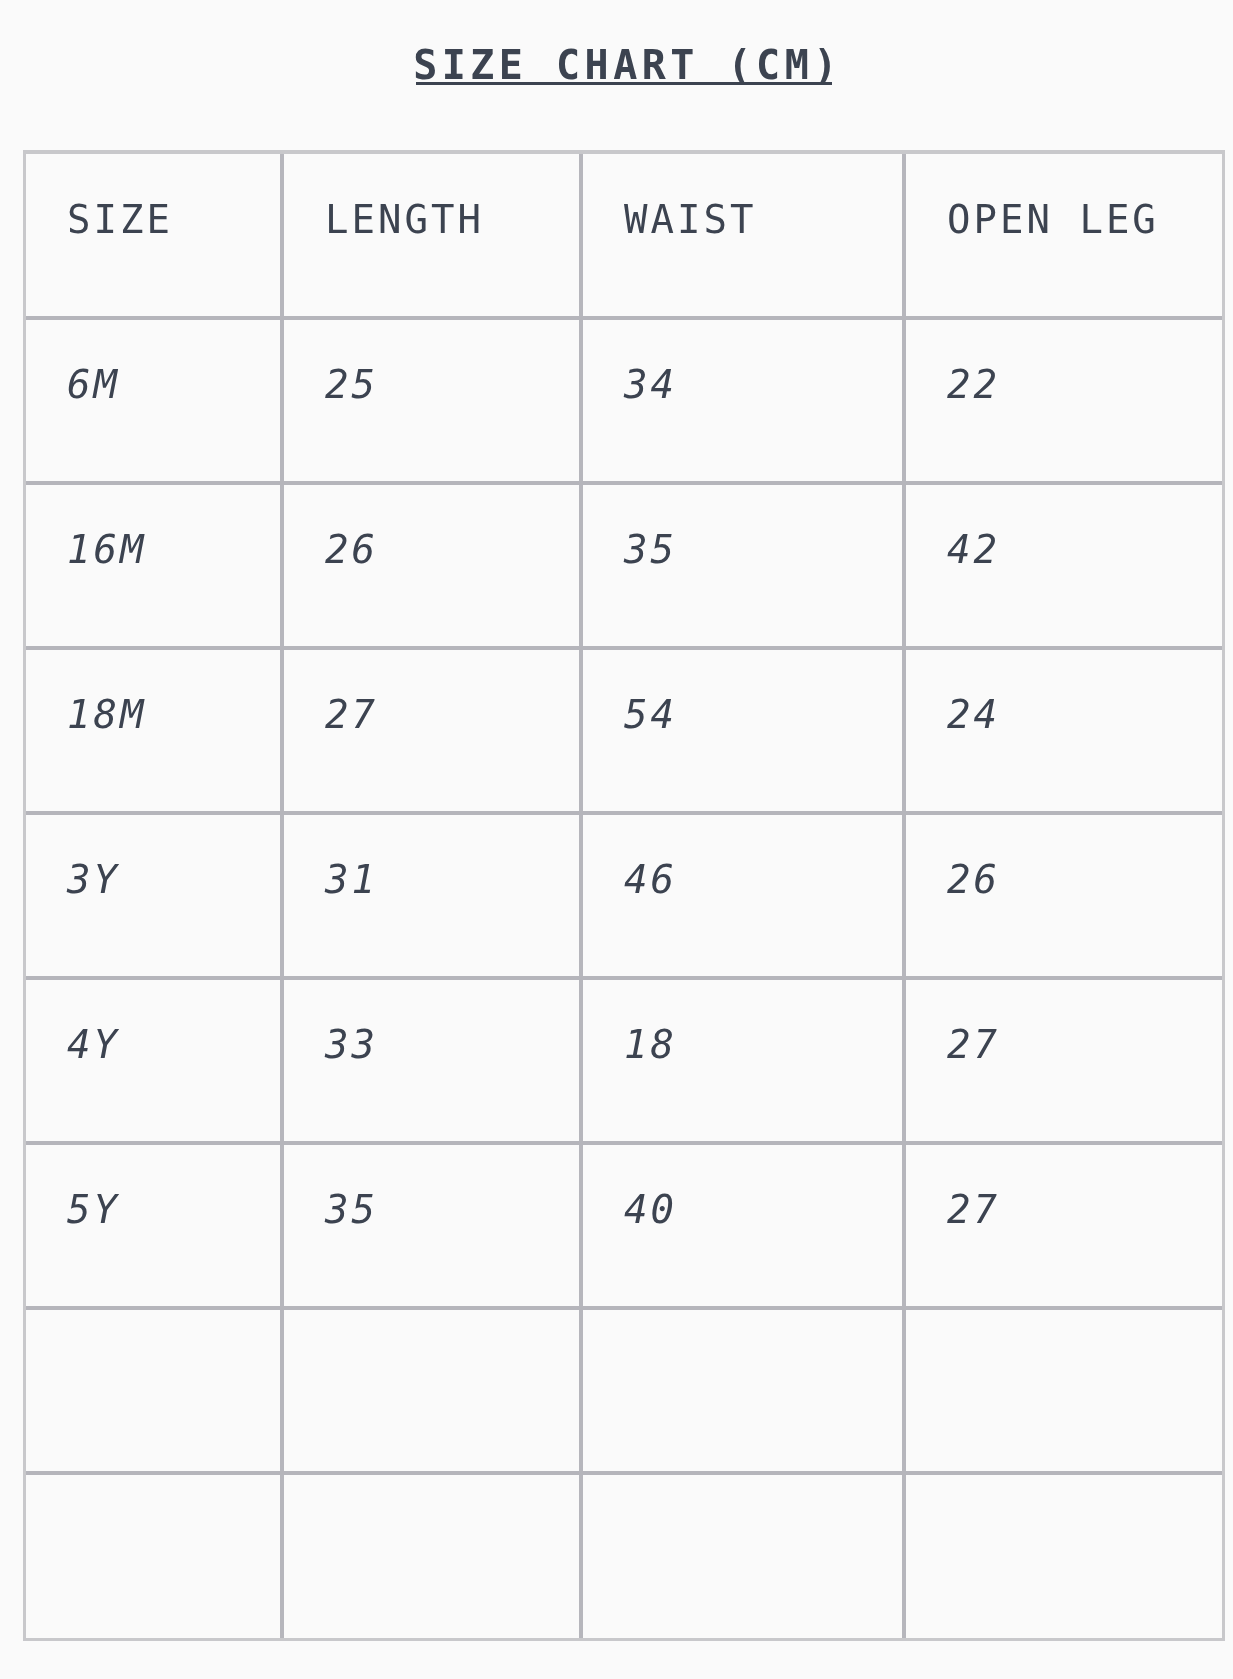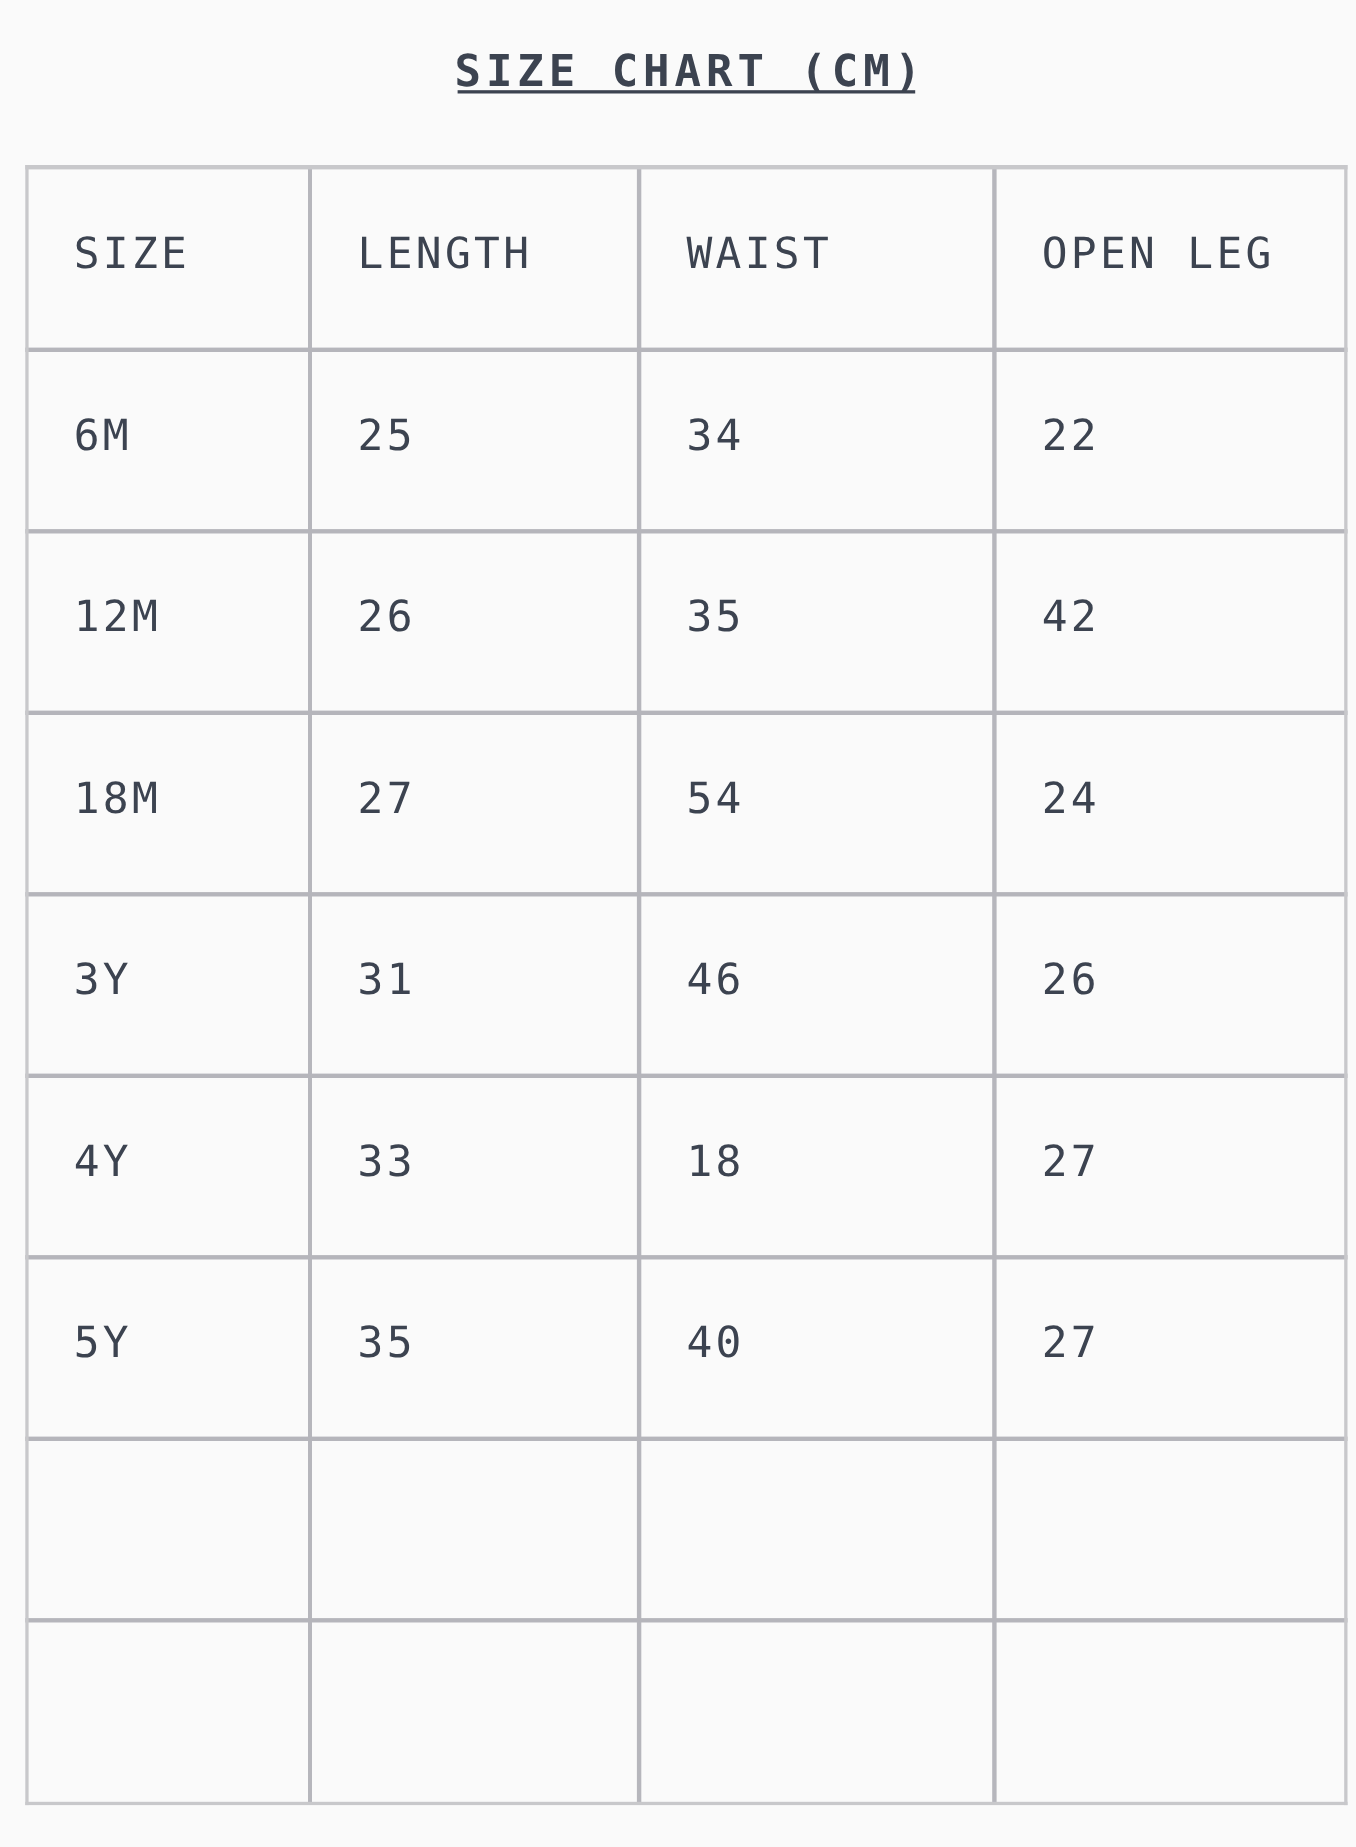--- a/index.html
+++ b/index.html
@@ -32,41 +32,41 @@
   .chart-title .tx{position:relative;left:3px;}
   .title-rule{
     position:absolute;left:416px;top:82px;
     width:416px;height:3px;
     background:#3c4350;
   }
 
   
   .size-table{
     position:absolute;
-    left:23px;top:146px;
+    left:23px;top:134px;
     width:1200px;
     border-collapse:collapse;
     table-layout:fixed;
     transform:translateZ(0);
   }
   .size-table th,
   .size-table td{
     border:3px solid transparent;
     padding:0 0 0 41px;
     text-align:left;
     vertical-align:middle;
     color:#3c4350;
     font-size:39px;
     letter-spacing:3px;
     white-space:pre;
     font-weight:400;
     line-height:1;
   }
   .size-table th{height:164px;}
-  .size-table td{height:160px;padding-bottom:2px;}
+  .size-table td{height:160px;padding-bottom:2px;font-style:italic;}
 
   
   .gridline{position:absolute;pointer-events:none;}
   .gl-v{width:4px;top:150px;height:1490px;background:#b6b6bc;}
   .gl-h{left:23px;width:1202px;height:4px;background:#b5b5bb;}
 
   .edge{position:absolute;background:#c8c8cb;pointer-events:none;}
   .edge-top   {left:23px;  top:150px;  width:1202px;height:4px;}
   .edge-bottom{left:23px;  top:1638px; width:1202px;height:3px;}
   .edge-left  {left:23px;  top:150px;  width:3px;   height:1491px;}
@@ -101,21 +101,21 @@
       </tr>
     </thead>
     <tbody id="tbody">
         <tr>
           <td>6M</td>
           <td>25</td>
           <td>34</td>
           <td>22</td>
         </tr>
         <tr>
-          <td>12M</td>
+          <td>16M</td>
           <td>26</td>
           <td>35</td>
           <td>42</td>
         </tr>
         <tr>
           <td>18M</td>
           <td>27</td>
           <td>54</td>
           <td>24</td>
         </tr>

